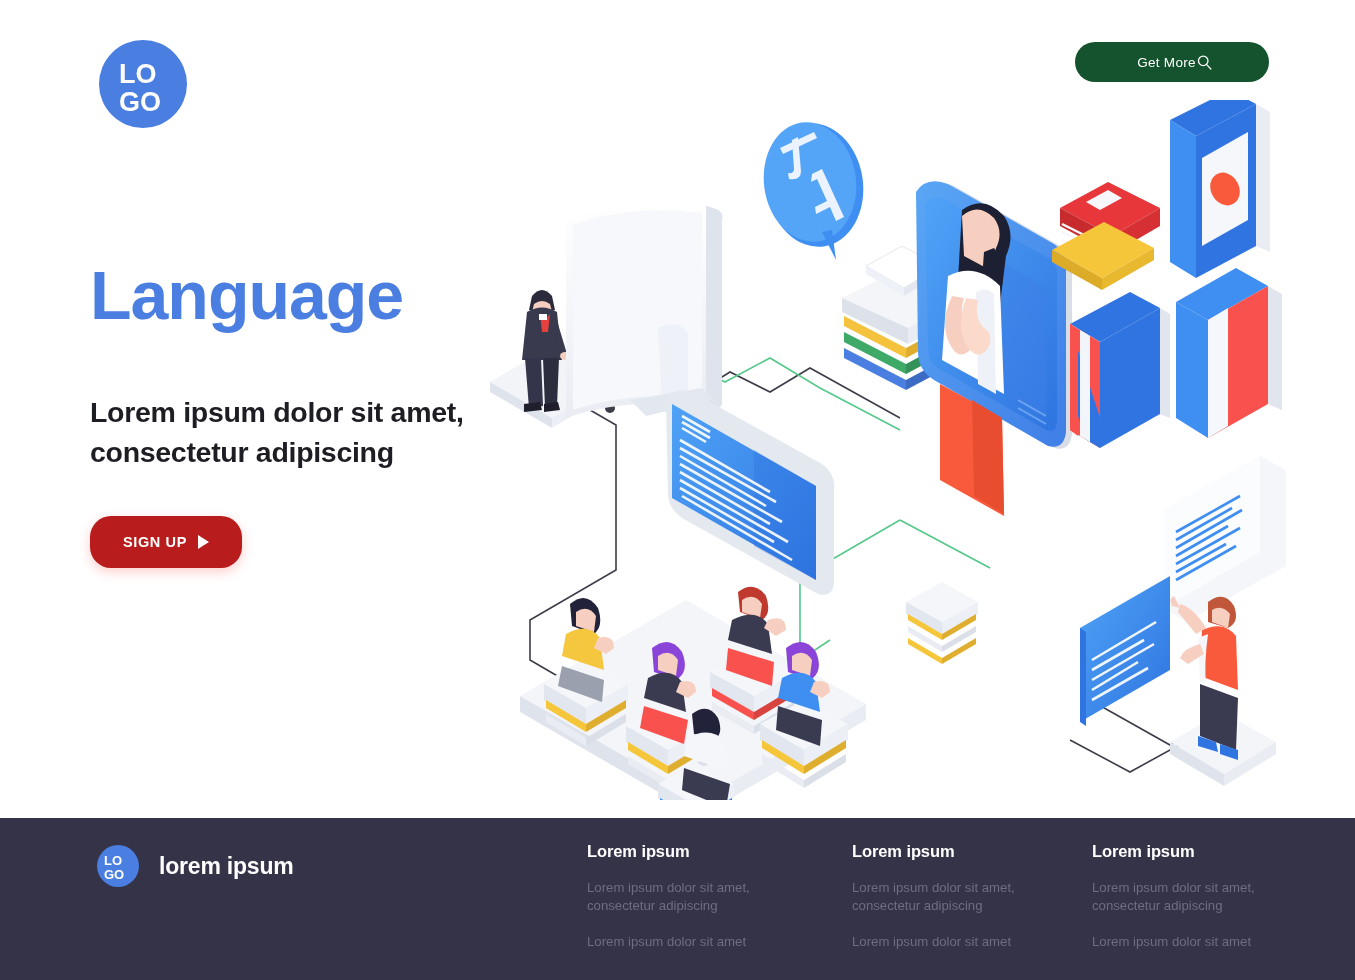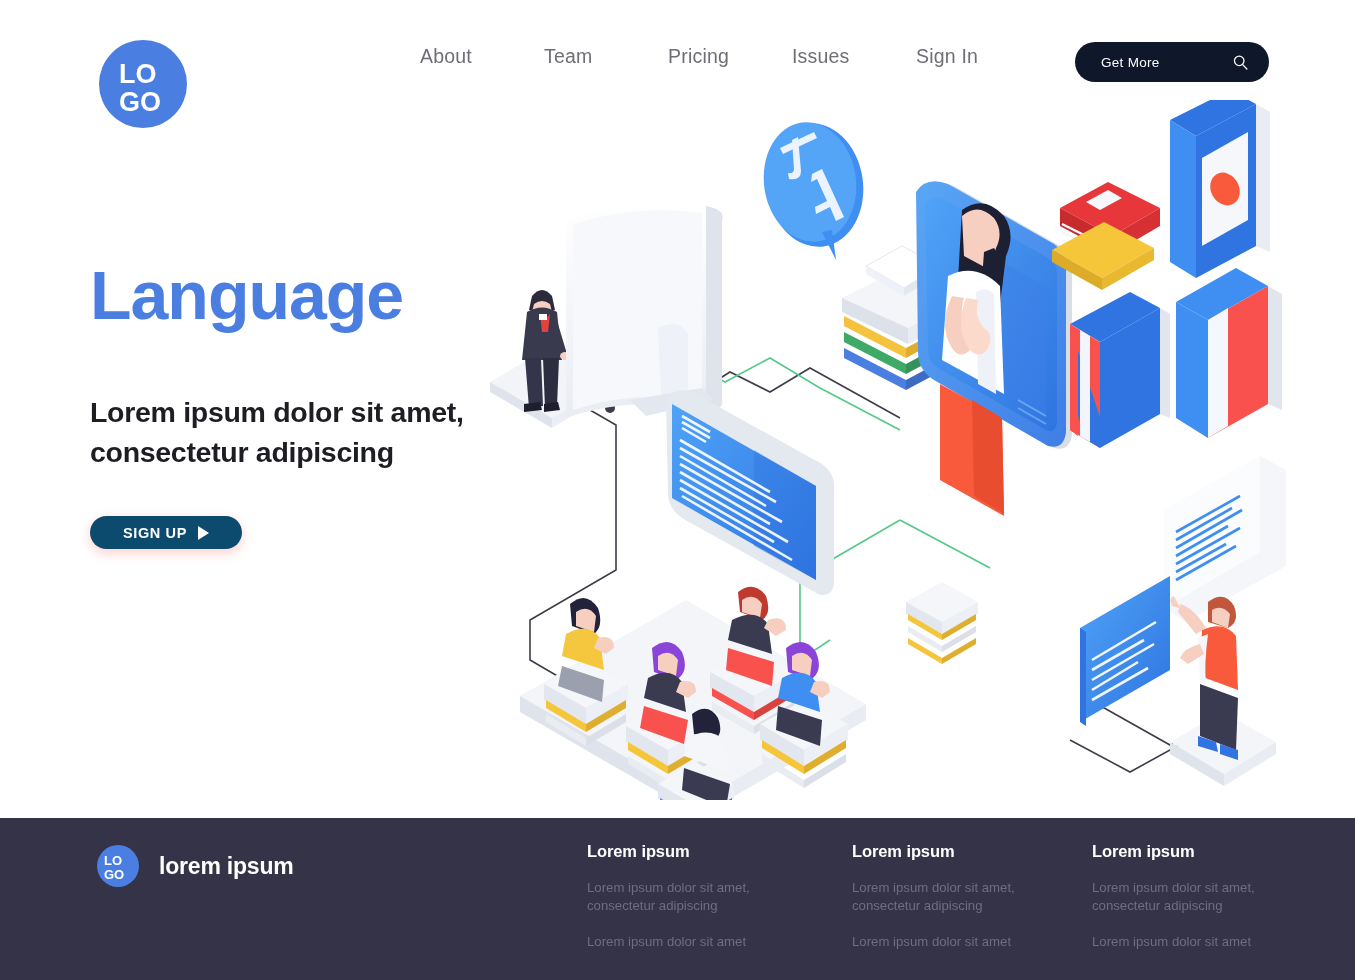--- a/index.html
+++ b/index.html
@@ -29,44 +29,44 @@
   }
   .nav-item:nth-child(1) { width: 124px; }
   .nav-item:nth-child(2) { width: 124px; }
   .nav-item:nth-child(3) { width: 124px; }
   .nav-item:nth-child(4) { width: 124px; }
   .nav-item:nth-child(5) { width: 110px; }
 
   .get-more {
     position: absolute; right: 86px; top: 42px;
     width: 194px; height: 40px; border-radius: 20px;
-    background: #0f172a; border: none; cursor: pointer;
-    display: flex; align-items: center; justify-content: space-between;
+    background: #14532d; border: none; cursor: pointer;
+    display: flex; align-items: center; justify-content: center;
     padding: 0 20px 0 26px;
   }
   .get-more-label { color: #fff; font-size: 13.5px; letter-spacing: .3px; }
   .search-ico { width: 17px; height: 17px; display: block; }
 
   
   .hero-left { position: absolute; left: 90px; top: 250px; width: 430px; }
   .hero-title {
     color: #4a7ee0; font-size: 68px; line-height: 90px;
     font-weight: 700; letter-spacing: -1px;
   }
   .hero-sub {
     margin-top: 52px; color: #1d1d24; font-size: 28.5px;
     line-height: 40px; font-weight: 700; letter-spacing: -.3px;
     max-width: 380px;
   }
   .hero-note {
     margin-top: 17px; color: #55555e; font-size: 19.5px; letter-spacing: .1px;
   }
   .signup-btn {
-    margin-top: 44px; width: 152px; height: 33px; border: none; cursor: pointer;
-    border-radius: 21px; background: #0c4a6e;
+    margin-top: 44px; width: 152px; height: 52px; border: none; cursor: pointer;
+    border-radius: 21px; background: #b91c1c;
     display: flex; align-items: center; justify-content: center; gap: 11px;
     box-shadow: 0 4px 12px rgba(249,82,78,.28);
   }
   .signup-label { color: #fff; font-size: 14.5px; font-weight: 700; letter-spacing: .6px; }
   .play-ico { width: 0; height: 0; border-left: 11px solid #fff;
               border-top: 7px solid transparent; border-bottom: 7px solid transparent; }
 
   
   .illus { position: absolute; left: 470px; top: 100px; width: 840px; height: 700px; }
   .illus svg { display: block; }
@@ -106,27 +106,20 @@
         <path d="M46 2 A44 44 0 0 1 46 46 A44 44 0 0 0 46 90 A44 44 0 0 1 46 46 A44 44 0 0 0 46 2Z" fill="#ffffff" opacity="0"></path>
         <path d="M14 46 A32 32 0 0 1 46 14 A32 32 0 0 0 78 46 A32 32 0 0 1 46 78 A32 32 0 0 0 14 46Z" fill="#ffffff" opacity="0"></path>
         <g fill="#ffffff" font-family="'Liberation Sans', sans-serif" font-weight="700" font-size="27">
           <text x="22" y="45">LO</text>
           <text x="22" y="73">GO</text>
         </g>
         <path d="M46 6 a40 40 0 0 0 -36 23 a40 40 0 0 1 36 17 a40 40 0 0 0 36 -17 a40 40 0 0 0 -36 -23 z" fill="#4a7ee0" opacity="0"></path>
       </svg>
     </a>
 
-    <nav class="nav">
-      <a class="nav-item" href="#">About</a>
-      <a class="nav-item" href="#">Team</a>
-      <a class="nav-item" href="#">Pricing</a>
-      <a class="nav-item" href="#">Issues</a>
-      <a class="nav-item" href="#">Sign In</a>
-    </nav>
 
     <button class="get-more">
       <span class="get-more-label">Get More</span>
       <svg class="search-ico" viewBox="0 0 20 20">
         <circle cx="8.5" cy="8" r="5.6" fill="none" stroke="#ffffff" stroke-width="1.5"></circle>
         <line x1="12.3" y1="12.2" x2="17.5" y2="17.6" stroke="#ffffff" stroke-width="1.5" stroke-linecap="round"></line>
       </svg>
     </button>
   </div>
 

